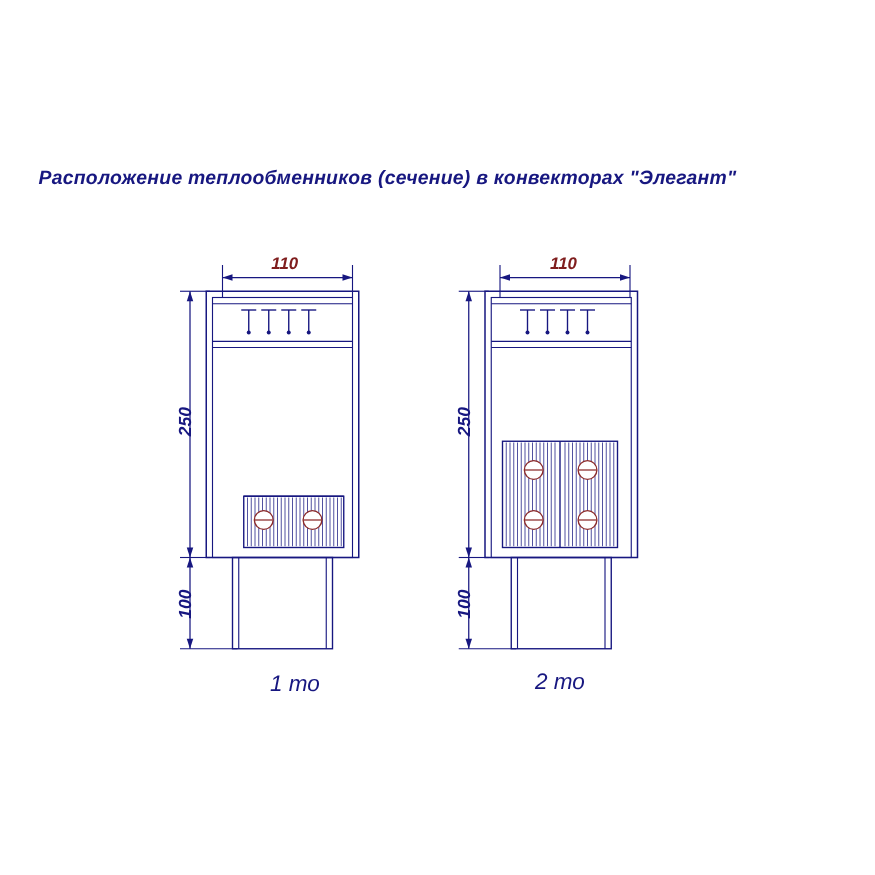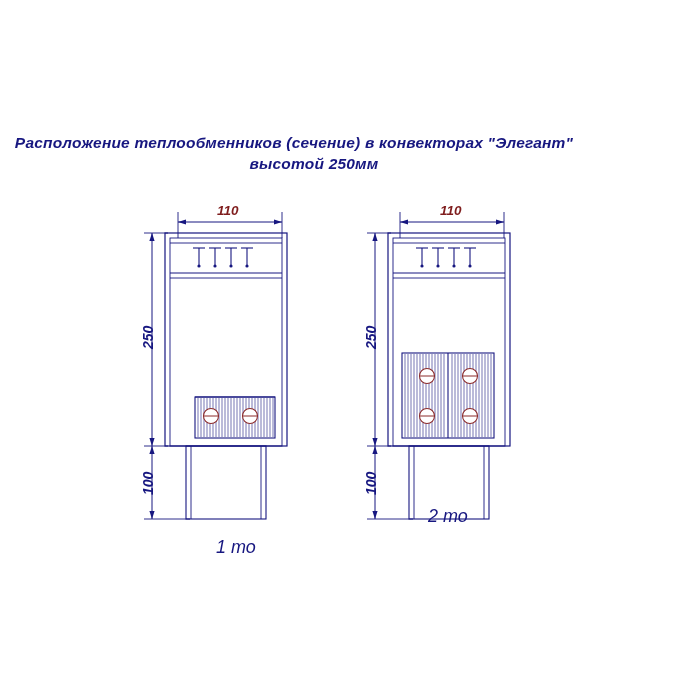--- a/index.html
+++ b/index.html
@@ -26,20 +26,21 @@
     left: 0;
     top: 132px;
     width: 588px;
     text-align: center;
     font-style: italic;
     font-weight: bold;
     font-size: 15.5px;
     color: #171780;
     line-height: 21px;
     letter-spacing: 0.2px;
+    padding-left: 16px;
   }
   .title .line2 {
     display: block;
     padding-left: 40px;
   }
   svg { display: block; }
   .vlabel {
     position: absolute;
     font-style: italic;
     font-weight: bold;
@@ -65,21 +66,20 @@
     white-space: nowrap;
   }
 </style>
 </head>
 <body>
 
 <div id="stage">
 
   <div class="title">
     <span>Расположение  теплообменников (сечение) в конвекторах "Элегант"</span>
-    <span class="line2">высотой 250мм</span>
   </div>
 
   <svg width="700" height="700" viewBox="0 0 700 700">
     <g stroke="#171780" fill="none" stroke-width="1.1">
 
       <g>
 
         <line x1="178" y1="222" x2="282" y2="222" stroke-width="1"></line>
         <path d="M178 222 l8 -2.6 v5.2 z" fill="#171780" stroke="none"></path>
         <path d="M282 222 l-8 -2.6 v5.2 z" fill="#171780" stroke="none"></path>
@@ -259,15 +259,15 @@
   </svg>
 
   <div class="hlabel" style="left:217px; top:203px;">110</div>
   <div class="vlabel" style="left:140px; top:349px;">250</div>
   <div class="vlabel" style="left:140px; top:495px;">100</div>
   <div class="caption" style="left:216px; top:537px;">1 то</div>
 
   <div class="hlabel" style="left:440px; top:203px;">110</div>
   <div class="vlabel" style="left:363px; top:349px;">250</div>
   <div class="vlabel" style="left:363px; top:495px;">100</div>
-  <div class="caption" style="left:428px; top:506px;">2 то</div>
+  <div class="caption" style="left:428px; top:535px;">2 то</div>
 
 </div>
 
 </body></html>

